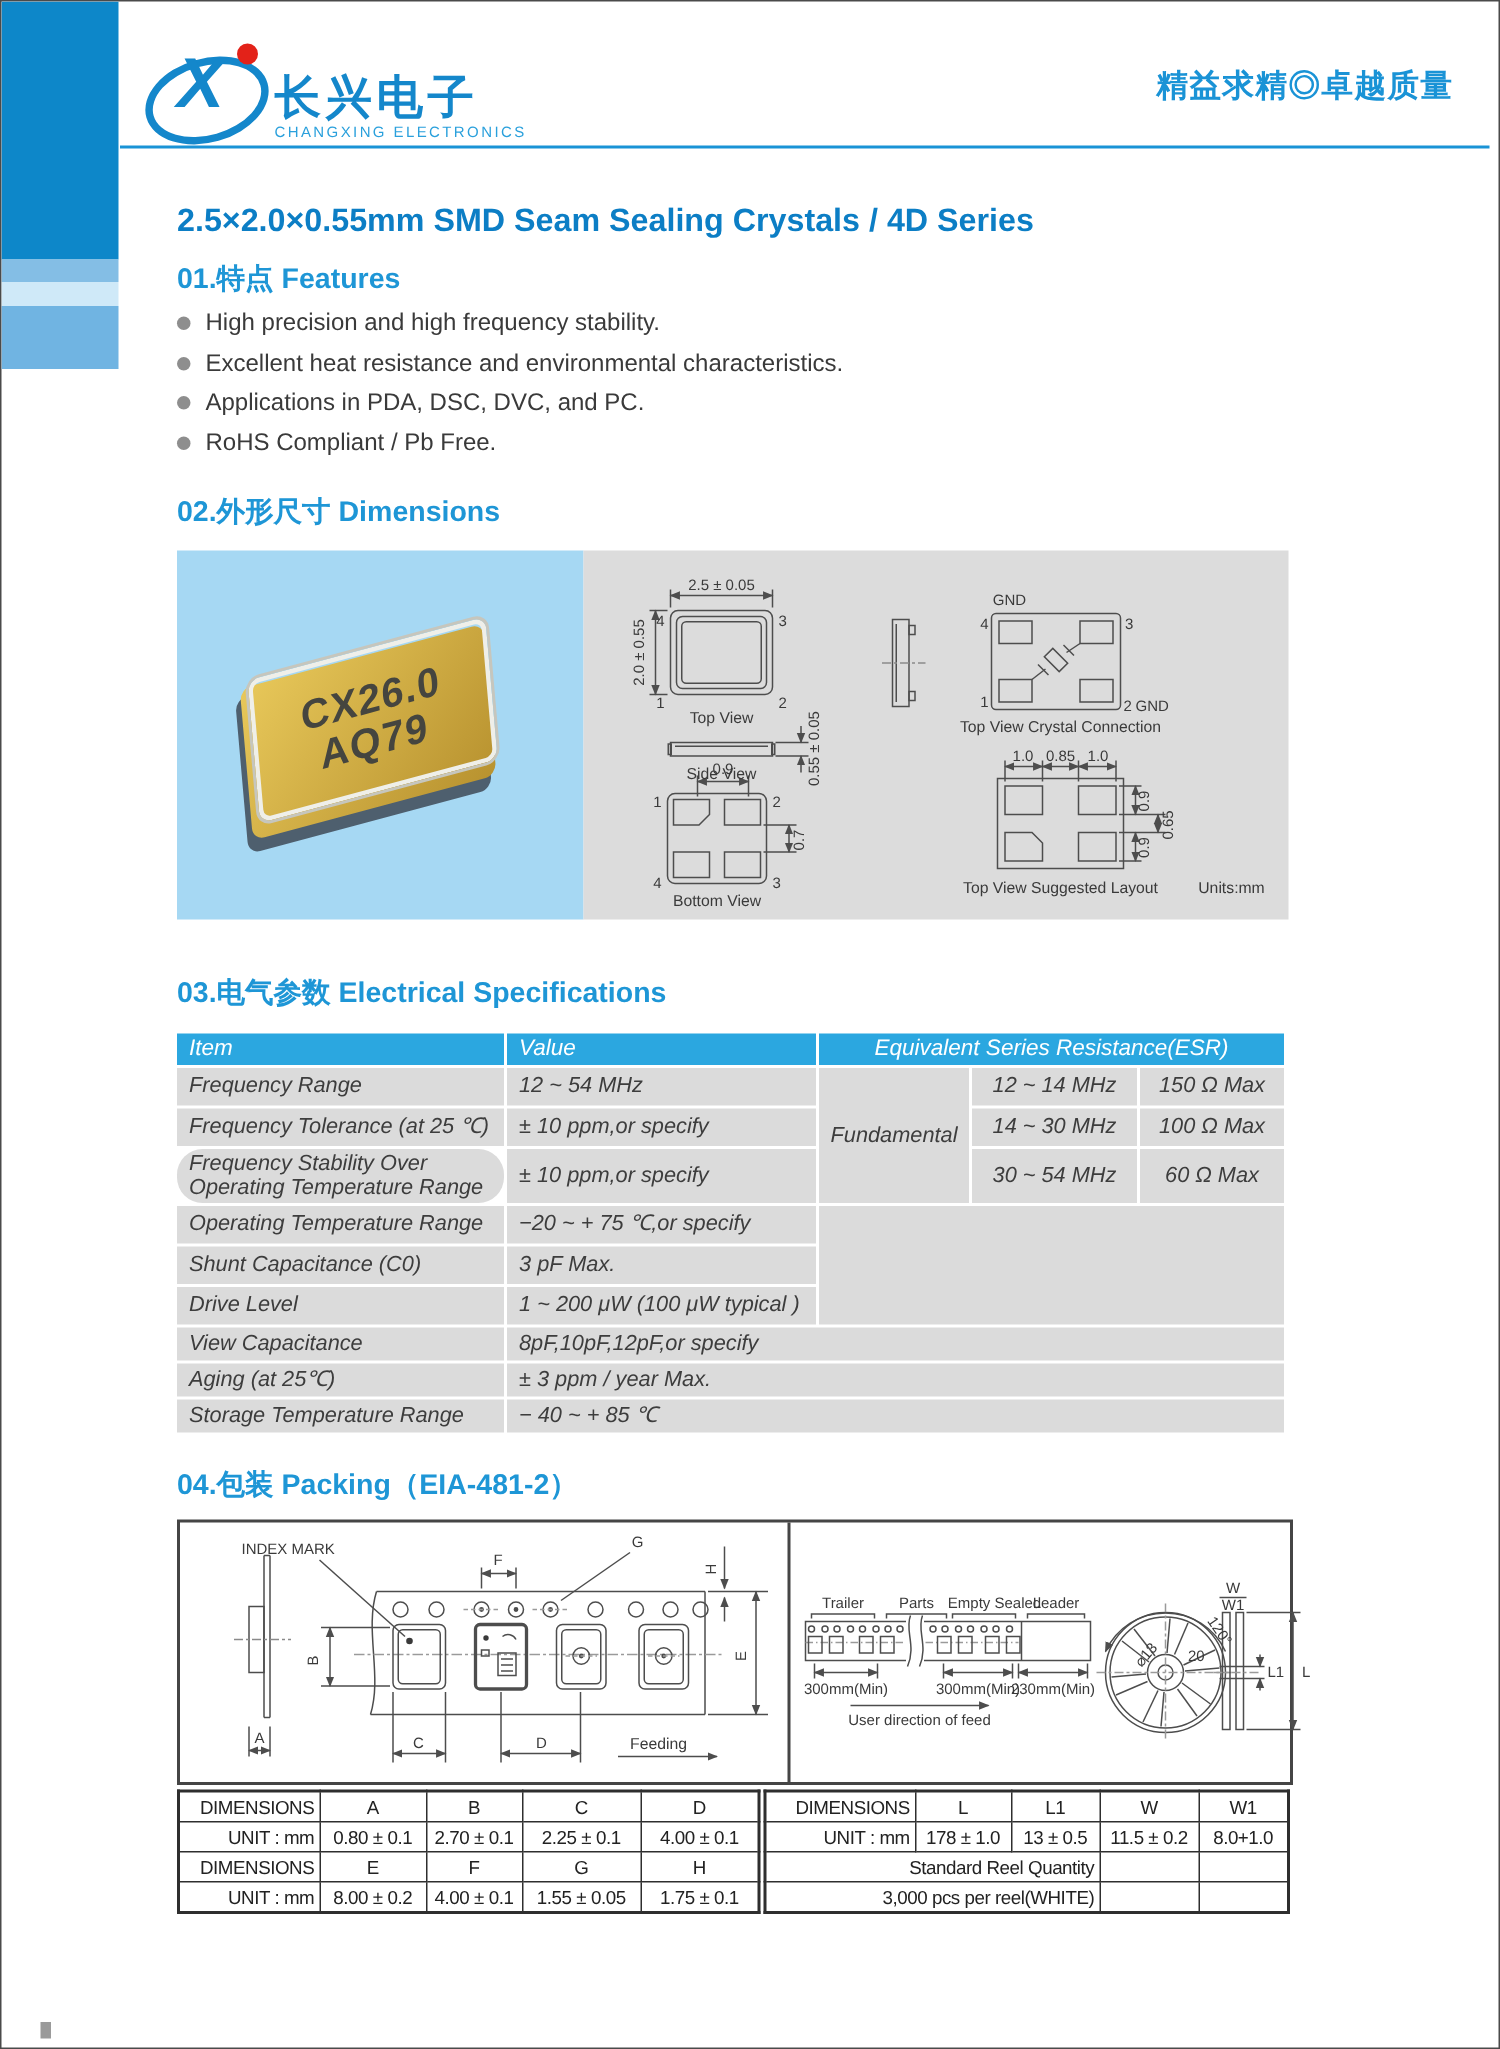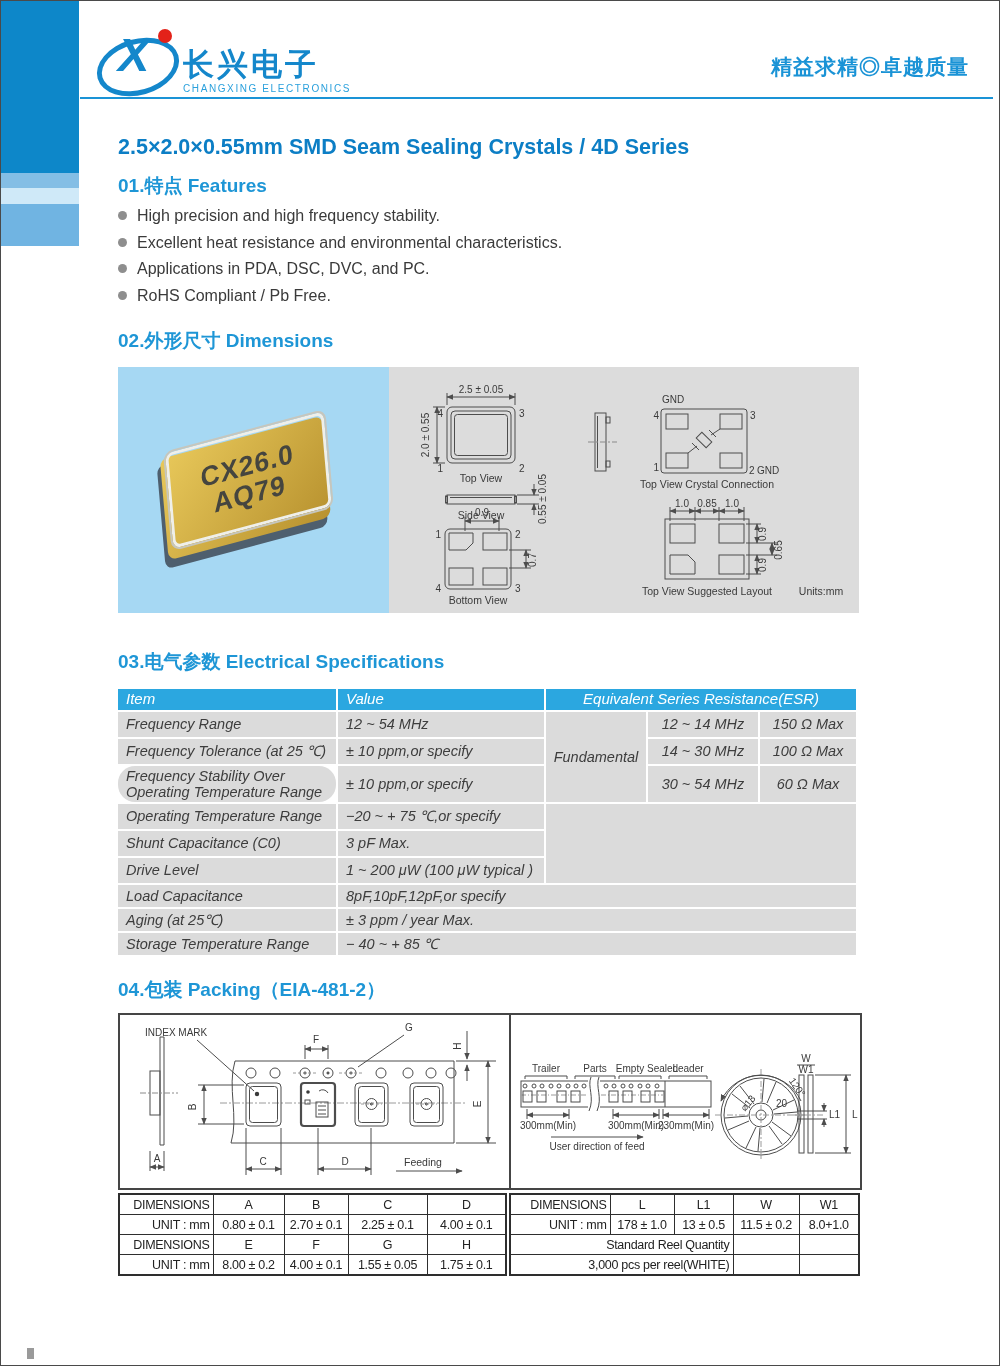--- a/index.html
+++ b/index.html
@@ -12,21 +12,21 @@
   .stripe .s3{height:16px;background:#cfe9f8;}
   .stripe .s4{height:42px;background:#70b4e2;}
   
   .logo-mark{position:absolute;left:95px;top:28px;width:92px;height:68px;}
   .logo-ellipse{position:absolute;left:0;top:10px;width:74px;height:46px;border:5px solid #1487cb;border-radius:50%;transform:rotate(-16deg);}
   .logo-x{position:absolute;left:22px;top:2px;font-size:47px;font-weight:bold;font-style:italic;color:#1487cb;line-height:1;}
   .logo-dot{position:absolute;left:62px;top:0px;width:14px;height:14px;border-radius:50%;background:#e32219;}
   .logo-text{position:absolute;left:182px;top:48px;}
   .logo-cn{font-size:31px;font-weight:bold;color:#1487cb;letter-spacing:3px;line-height:1;}
   .logo-en{font-size:10px;color:#2aa0dc;letter-spacing:1.6px;margin-top:3px;}
-  .slogan{position:absolute;right:30px;top:52px;font-size:21px;font-weight:bold;color:#1a93d6;letter-spacing:1px;}
+  .slogan{position:absolute;right:30px;top:42px;font-size:21px;font-weight:bold;color:#1a93d6;letter-spacing:1px;}
   .header-line{position:absolute;left:79px;top:96px;width:913px;height:2px;background:#1a93d6;}
   
   .doc-title{position:absolute;left:117px;top:134px;font-size:21.5px;font-weight:bold;color:#0c7ec5;}
   .sec-head{position:absolute;left:117px;font-size:19px;font-weight:bold;color:#1e96d6;}
   
   .features{position:absolute;left:117px;top:206px;list-style:none;margin:0;padding:0;}
   .features li{position:relative;padding-left:19px;margin-bottom:9.5px;font-size:16px;color:#3a3a3a;line-height:17px;}
   .features li .dot{position:absolute;left:0;top:4px;width:9px;height:9px;border-radius:50%;background:#8e8e8e;}
   
   .fig{position:absolute;left:117px;top:366px;width:741px;height:246px;display:flex;}
@@ -42,21 +42,21 @@
   svg text.cap{font-size:10.5px;}
   
   .spec-grid{position:absolute;left:117px;top:688px;display:grid;
     grid-template-columns:218px 206px 100px 110px 96px;
     grid-template-rows:21px 25px 25px 36px 25px 25px 25px 22px 22px 22px;
     gap:2px;font-size:14.5px;color:#3d3d3d;font-style:italic;}
   .cell{background:#dbdbdb;display:flex;align-items:center;padding:0 8px;line-height:1.12;}
   .cell.ctr{justify-content:center;padding:0 2px;text-align:center;}
   .hdr{background:#2ba7e0;color:#fff;font-size:15px;}
   
-  .pack-box{position:absolute;left:117px;top:1012px;width:744px;height:177px;border:2px solid #454545;box-sizing:border-box;display:flex;background:#fff;}
+  .pack-box{position:absolute;left:117px;top:1012px;width:744px;height:177px;border:2px solid #454545;box-sizing:border-box;display:flex;background:#fff;padding-left:16px;}
   .pack-left{width:389px;}
   .pack-right{flex:1;border-left:2px solid #454545;}
   
   .ptable{position:absolute;border-collapse:collapse;table-layout:fixed;font-size:12.5px;color:#222;letter-spacing:-0.3px;}
   .ptable td{border:1px solid #2e2e2e;height:19px;padding:0 3px;text-align:center;white-space:nowrap;overflow:hidden;}
   .ptable td.lbl{text-align:right;}
   .ptable{border:2px solid #2e2e2e;}
   .page-mark{position:absolute;left:26px;top:1347px;width:7px;height:11px;background:#9a9a9a;}
 </style>
 </head>
@@ -250,21 +250,21 @@
 
     <div class="cell ctr" style="grid-column:3;grid-row:2/5;">Fundamental</div>
     <div class="cell ctr" style="grid-column:4;grid-row:2;">12 ~ 14 MHz</div>
     <div class="cell ctr" style="grid-column:5;grid-row:2;">150 Ω Max</div>
     <div class="cell ctr" style="grid-column:4;grid-row:3;">14 ~ 30 MHz</div>
     <div class="cell ctr" style="grid-column:5;grid-row:3;">100 Ω Max</div>
     <div class="cell ctr" style="grid-column:4;grid-row:4;">30 ~ 54 MHz</div>
     <div class="cell ctr" style="grid-column:5;grid-row:4;">60 Ω Max</div>
     <div class="cell" style="grid-column:3/6;grid-row:5/8;"></div>
 
-    <div class="cell" style="grid-column:1;grid-row:8;">Load Capacitance</div>
+    <div class="cell" style="grid-column:1;grid-row:8;">View Capacitance</div>
     <div class="cell" style="grid-column:2/6;grid-row:8;">8pF,10pF,12pF,or specify</div>
     <div class="cell" style="grid-column:1;grid-row:9;">Aging (at 25℃)</div>
     <div class="cell" style="grid-column:2/6;grid-row:9;">± 3 ppm / year Max.</div>
     <div class="cell" style="grid-column:1;grid-row:10;">Storage Temperature Range</div>
     <div class="cell" style="grid-column:2/6;grid-row:10;">− 40 ~ + 85 ℃</div>
   </div>
 
   <div class="sec-head" style="top:976px;">04.包装 Packing（EIA-481-2）</div>
   <div class="pack-box">
     <div class="pack-left">

